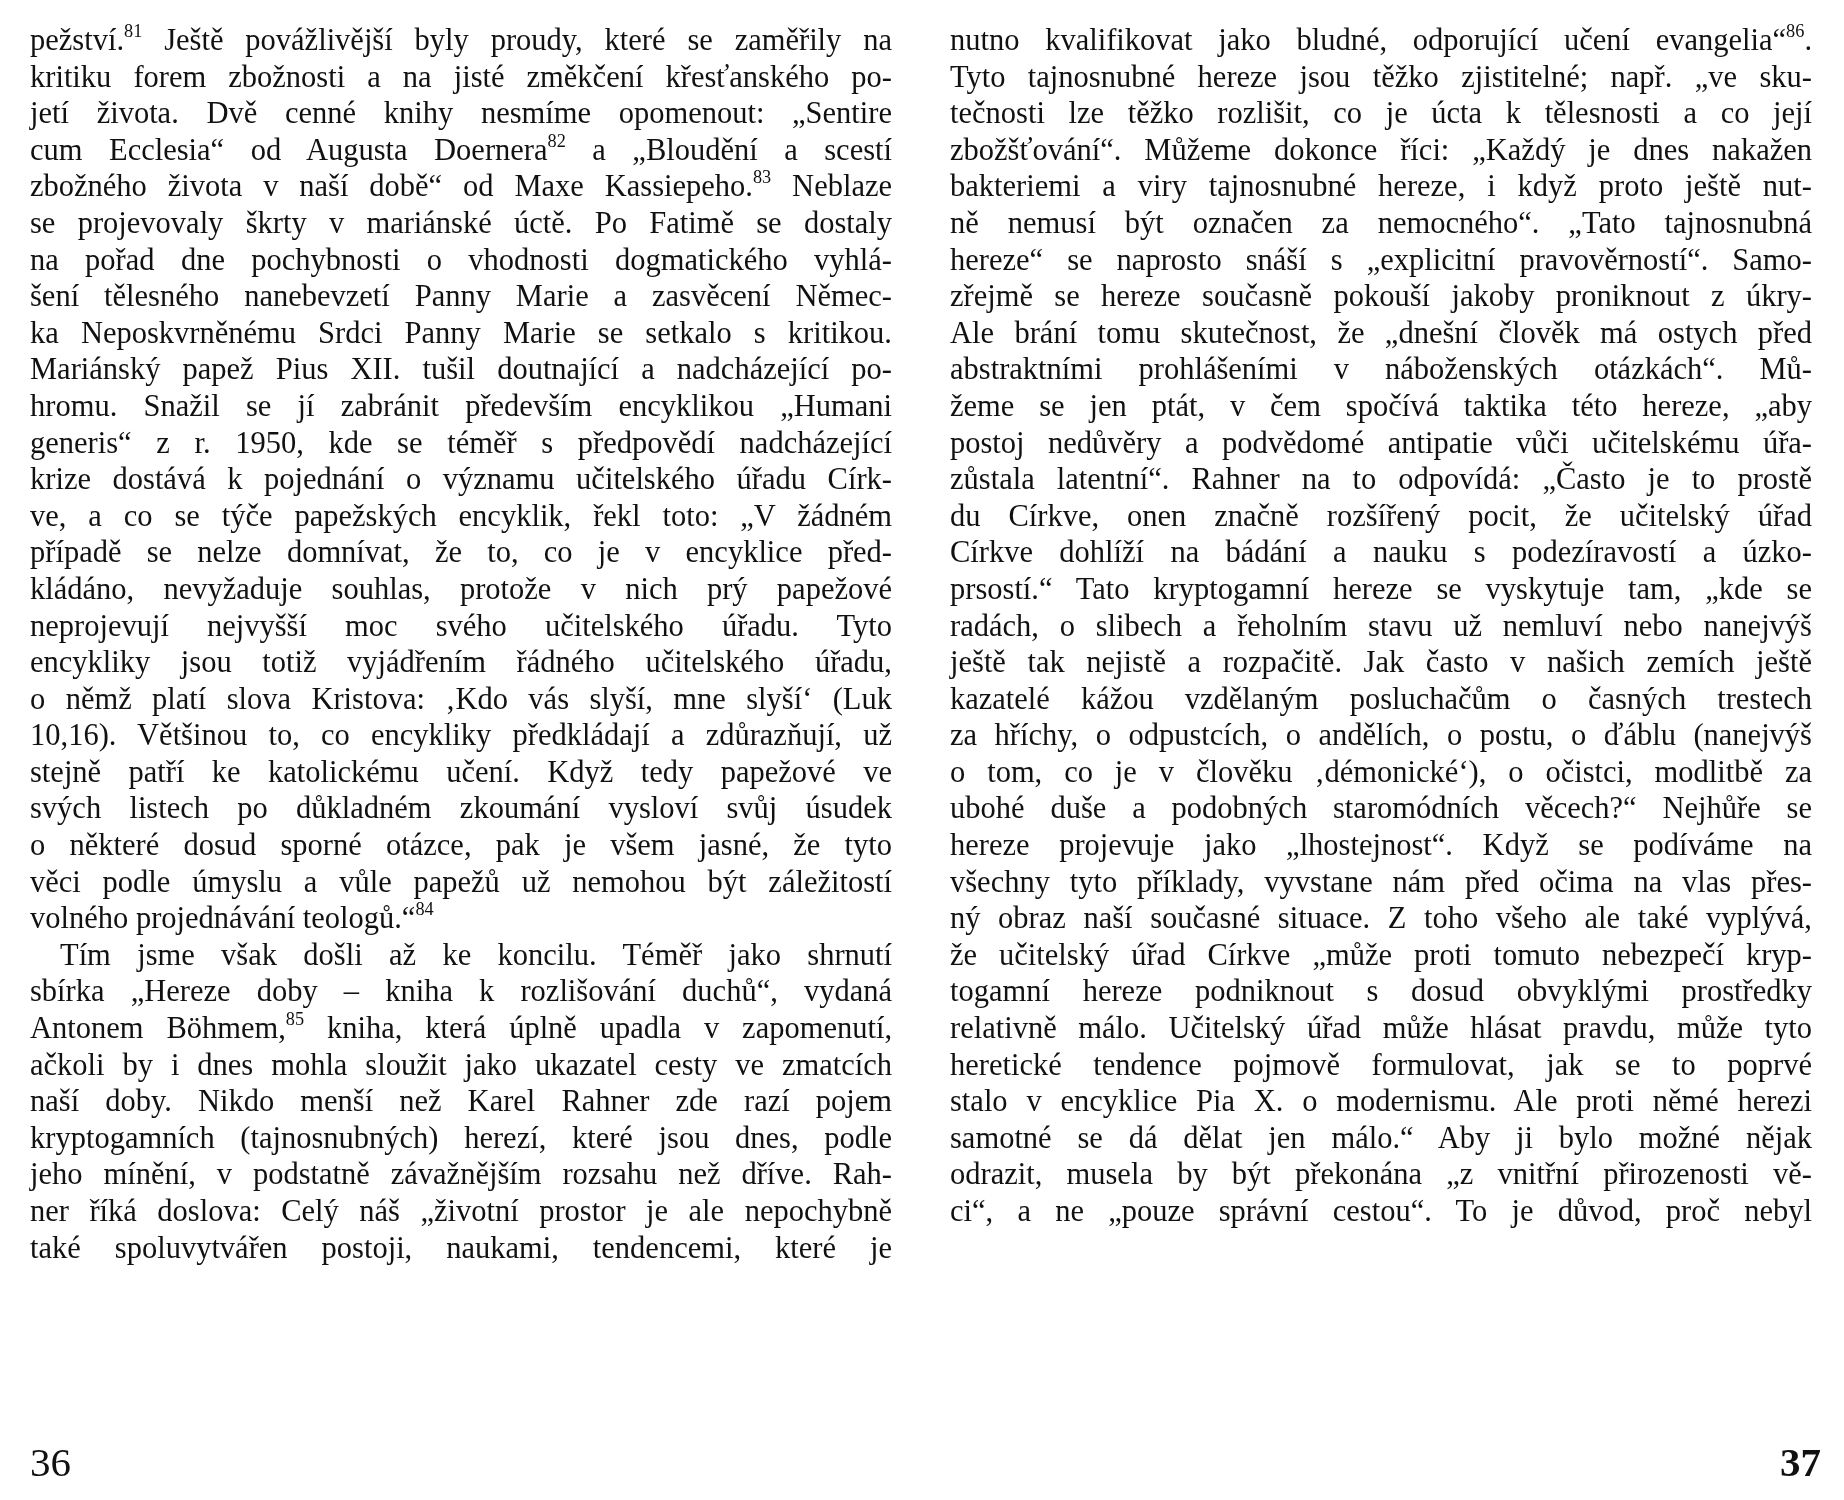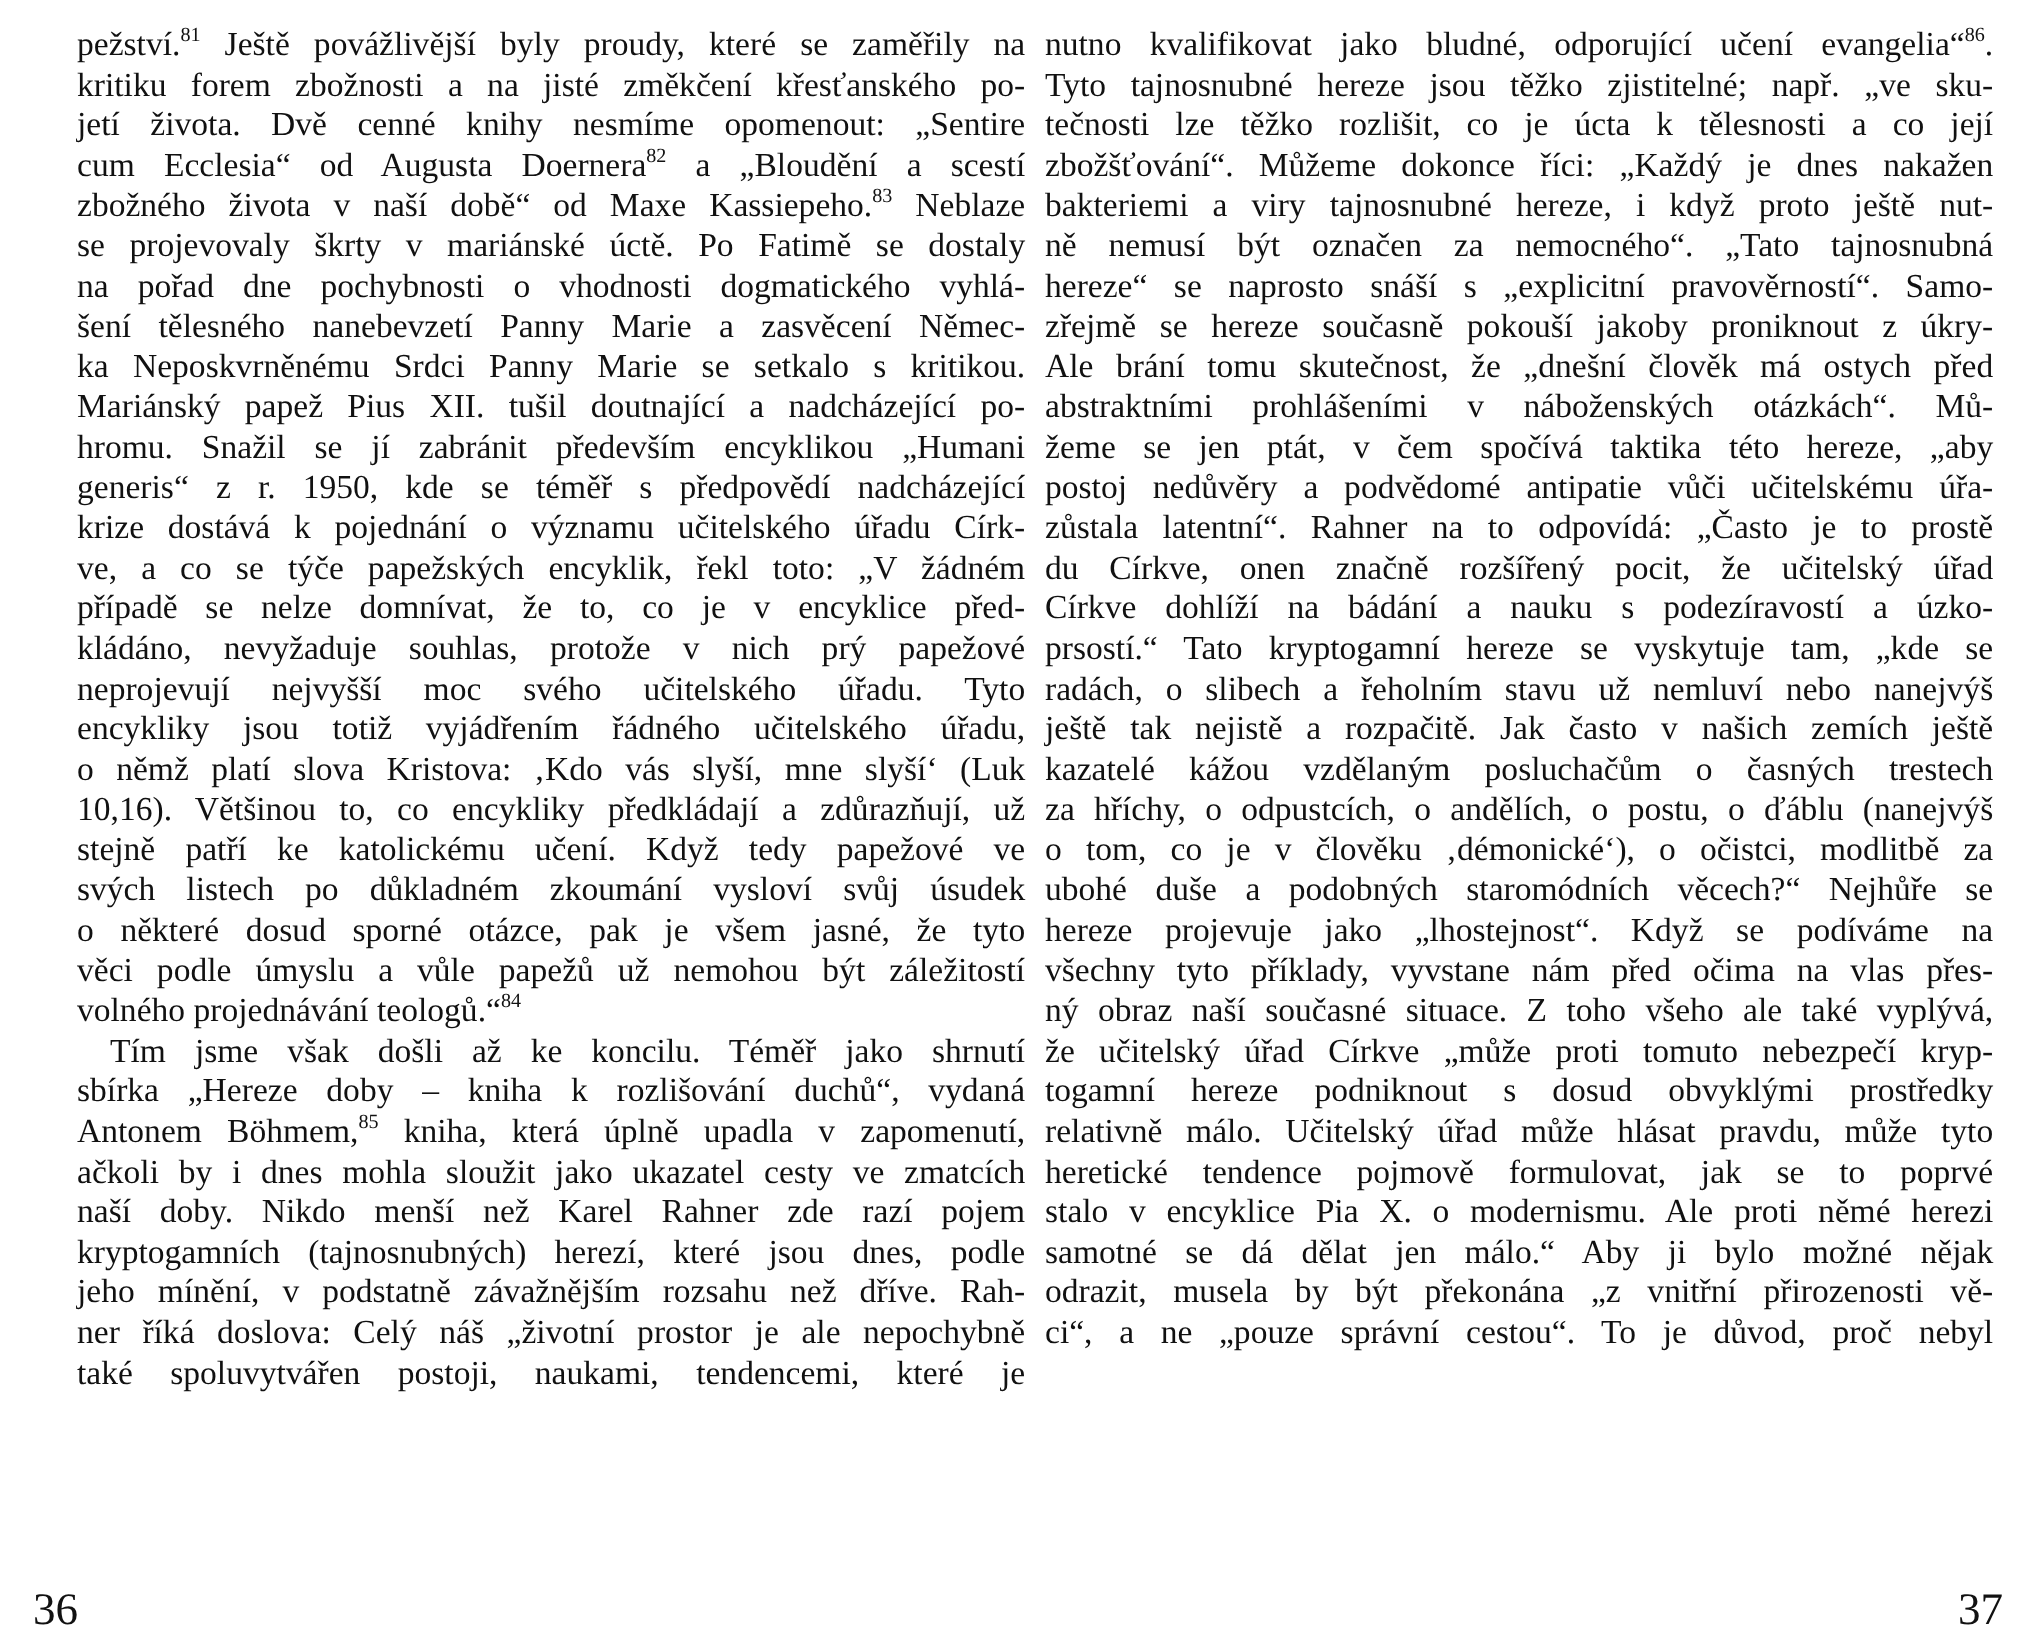--- a/index.html
+++ b/index.html
@@ -2,37 +2,37 @@
 <html><head>
 <meta charset="utf-8">
 <style>
   html, body { margin: 0; padding: 0; background: #ffffff; }
   body { width: 1844px; height: 1500px; position: relative; overflow: hidden; }
   .page {
     position: absolute; top: 22px;
     font-family: "Liberation Serif", "DejaVu Serif", serif;
     font-size: 30.5px; color: #111111;
   }
-  #page-left  { left: 30px;  width: 862px; margin-left: 40px; }
+  #page-left  { left: 30px;  width: 862px; }
   #page-right { left: 950px; width: 862px; }
   .line {
     display: block; height: 36.6px; line-height: 36.6px;
     white-space: nowrap; text-align: justify; text-align-last: justify;
     overflow: visible;
   }
   .line.last { text-align-last: left; }
   .line.indent { padding-left: 30px; }
   sup { font-size: 0.6em; line-height: 0; vertical-align: 0.7em; }
   .page-number {
     position: absolute; top: 1444px;
     font-family: "Liberation Serif", "DejaVu Serif", serif;
     font-size: 41px; color: #111111; line-height: 36px;
   }
   #page-number-left  { left: 30px; }
-  #page-number-right { left: 1780px; }
+  #page-number-right { left: 1780px; font-weight: bold; }
 </style>
 </head>
 <body>
 
 <div id="page-left" class="page">
     <div class="line"><span>pežství.</span><sup>81</sup><span> Ještě povážlivější byly proudy, které se zaměřily na</span></div>
     <div class="line"><span>kritiku forem zbožnosti a na jisté změkčení křesťanského po-</span></div>
     <div class="line"><span>jetí života. Dvě cenné knihy nesmíme opomenout: „Sentire</span></div>
     <div class="line"><span>cum Ecclesia“ od Augusta Doernera</span><sup>82</sup><span> a „Bloudění a scestí</span></div>
     <div class="line"><span>zbožného života v naší době“ od Maxe Kassiepeho.</span><sup>83</sup><span> Neblaze</span></div>

